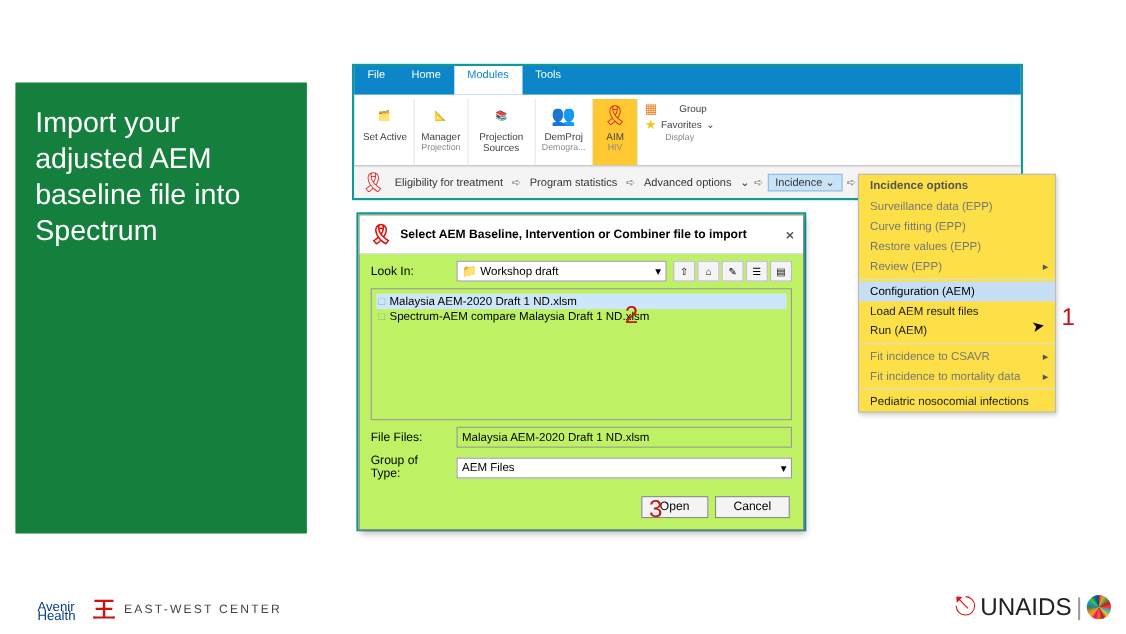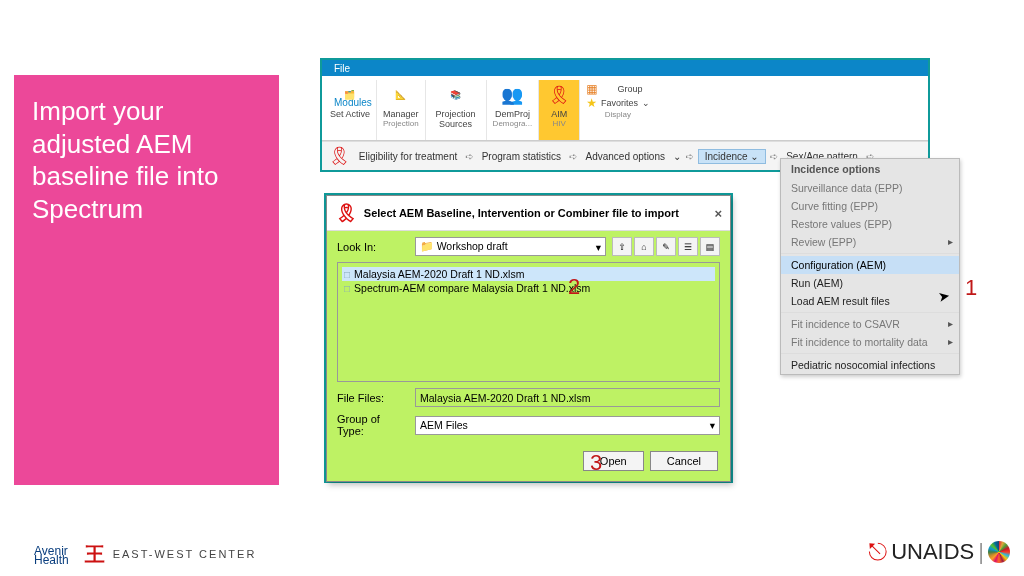--- a/index.html
+++ b/index.html
@@ -1,40 +1,40 @@
 <!DOCTYPE html>
 <html><head>
 <meta charset="utf-8">
 <style>
 * { margin: 0; padding: 0; box-sizing: border-box; }
 body { width: 1024px; height: 576px; font-family: "Segoe UI", Arial, sans-serif; background: #fff; position: relative; overflow: hidden; }
 
 
-.left-panel { position: absolute; left: 14px; top: 75px; width: 265px; height: 410px; background: #ec4899; color: #fff; padding: 20px 18px 20px 18px; }
+.left-panel { position: absolute; left: 14px; top: 75px; width: 265px; height: 410px; background: #15803d; color: #fff; padding: 20px 18px 20px 18px; }
 .left-panel h1 { font-size: 26px; font-weight: 300; line-height: 1.25; margin-bottom: 18px; }
 .left-panel ol { list-style: decimal; padding-left: 18px; font-size: 13px; line-height: 1.5; }
 .left-panel li { margin-bottom: 4px; }
 
 
 .ribbon-wrap { position: absolute; left: 320px; top: 58px; width: 610px; border: 2px solid #0f9a9a; background: #fff; }
-.ribbon-tabs { background: #0c86c8; display: flex; align-items: stretch; height: 16px; font-size: 10px; color: #fff; flex-direction: column; }
+.ribbon-tabs { background: #0c86c8; display: flex; align-items: stretch; height: 26px; font-size: 10px; color: #fff; }
 .ribbon-tabs div { padding: 3px 12px; }
 .ribbon-tabs .active { background: #fff; color: #0c86c8; }
 .ribbon-body { display: flex; border-bottom: 1px solid #ccc; padding: 4px 2px 0; }
 .rb-item { text-align: center; font-size: 9px; color: #444; padding: 2px 6px; border-right: 1px solid #e6e6e6; }
 .rb-item .ico { width: 28px; height: 26px; margin: 0 auto 1px; display: flex; align-items: center; justify-content: center; }
 .rb-item.aim { background: #ffc830; }
 .rb-sub { font-size: 8px; color: #888; }
 .ribbon-bar { display: flex; align-items: center; gap: 4px; font-size: 10px; color: #333; padding: 3px 6px; border-top: 1px solid #ddd; background: #f4f4f4; }
 .rb-chip { padding: 1px 4px; }
 .rb-arrow { color: #888; }
 .incidence-chip { background: #c8e2f7; border: 1px solid #8fbce0; padding: 1px 6px; }
 
 
-.dropdown { position: absolute; left: 780px; top: 158px; width: 180px; background: #e5e5e5; border: 1px solid #bbb; box-shadow: 1px 2px 4px rgba(0,0,0,.2); font-size: 10.5px; color: #333; }
+.dropdown { position: absolute; left: 780px; top: 158px; width: 180px; background: #fde047; border: 1px solid #bbb; box-shadow: 1px 2px 4px rgba(0,0,0,.2); font-size: 10.5px; color: #333; }
 .dropdown .dd-title { padding: 4px 10px; font-weight: 600; color: #555; }
 .dropdown .dd-item { padding: 3px 10px; color: #777; position: relative; }
 .dropdown .dd-item.enabled { color: #222; }
 .dropdown .dd-item.sel { background: #c6dff6; color: #000; }
 .dropdown .dd-item .sub { position: absolute; right: 6px; top: 3px; color: #555; font-size: 10px; }
 .dropdown .sep { border-top: 1px solid #ddd; margin: 2px 0; }
 
 .cursor { position: absolute; left: 938px; top: 288px; font-size: 14px; color: #000; transform: rotate(-10deg); }
 
 
@@ -147,22 +147,22 @@
 </div>
 
 <div class="dropdown">
   <div class="dd-title">Incidence options</div>
   <div class="dd-item">Surveillance data (EPP)</div>
   <div class="dd-item">Curve fitting (EPP)</div>
   <div class="dd-item">Restore values (EPP)</div>
   <div class="dd-item"><span>Review (EPP)</span><span class="sub">▸</span></div>
   <div class="sep"></div>
   <div class="dd-item enabled sel">Configuration (AEM)</div>
+  <div class="dd-item enabled">Load AEM result files</div>
   <div class="dd-item enabled">Run (AEM)</div>
-  <div class="dd-item enabled">Load AEM result files</div>
   <div class="sep"></div>
   <div class="dd-item"><span>Fit incidence to CSAVR</span><span class="sub">▸</span></div>
   <div class="dd-item"><span>Fit incidence to mortality data</span><span class="sub">▸</span></div>
   <div class="sep"></div>
   <div class="dd-item enabled">Pediatric nosocomial infections</div>
 </div>
 <div class="cursor">➤</div>
 
 <div class="dlg-outline"></div>
 <div class="dialog">

